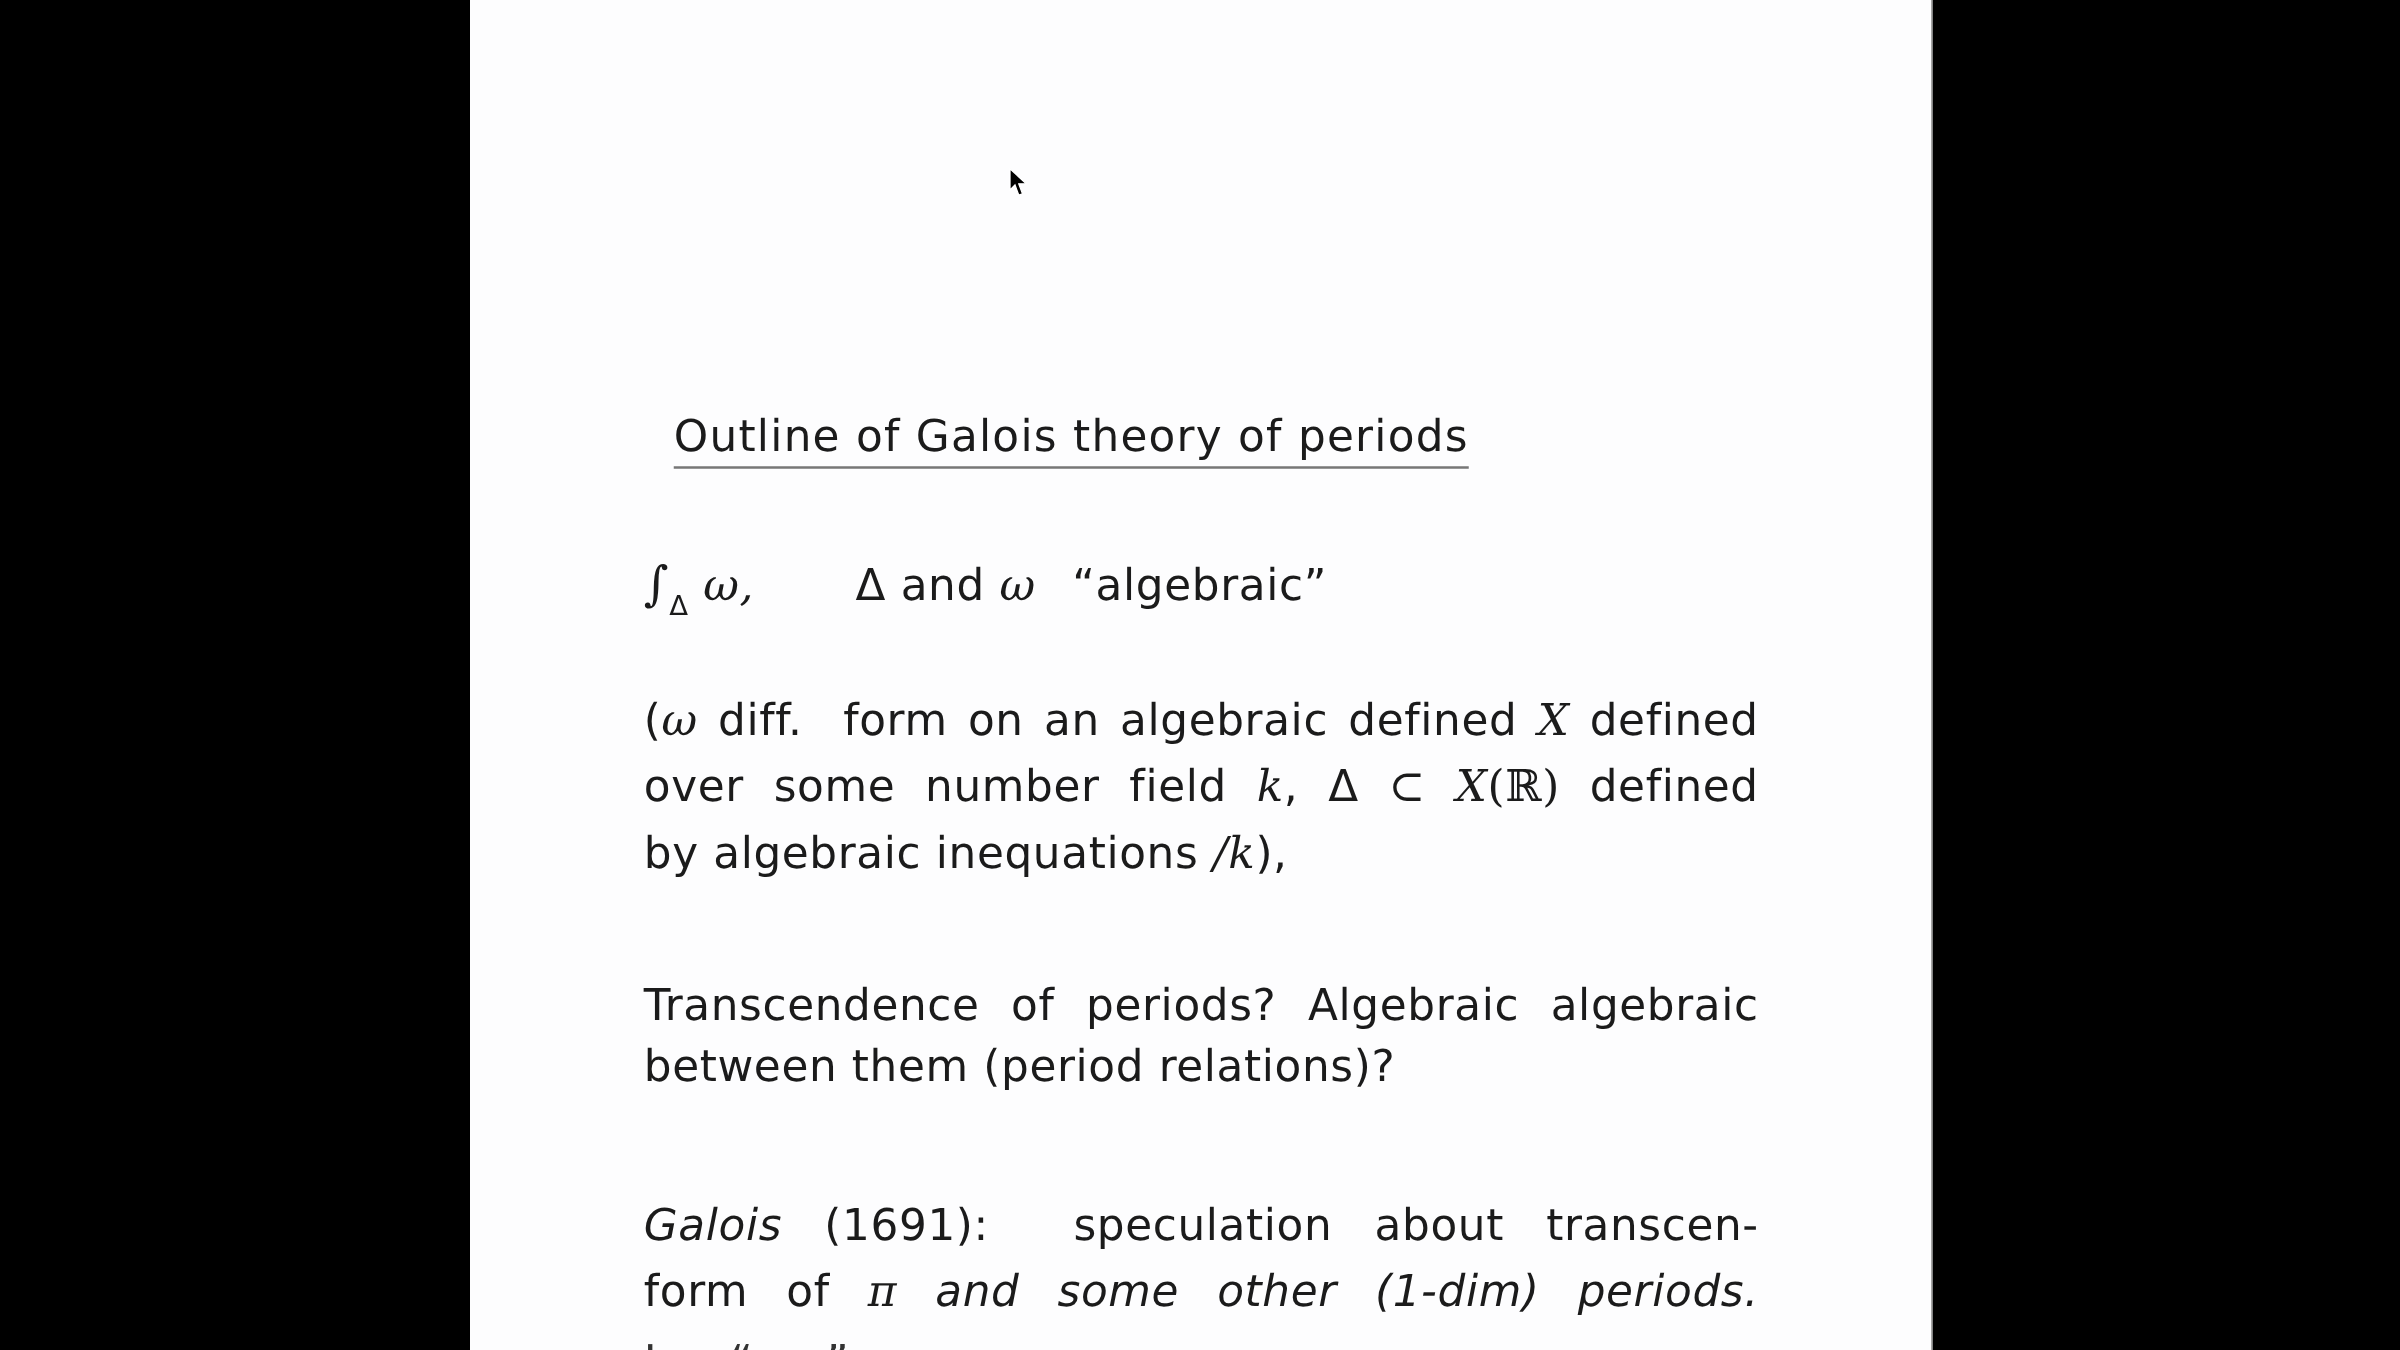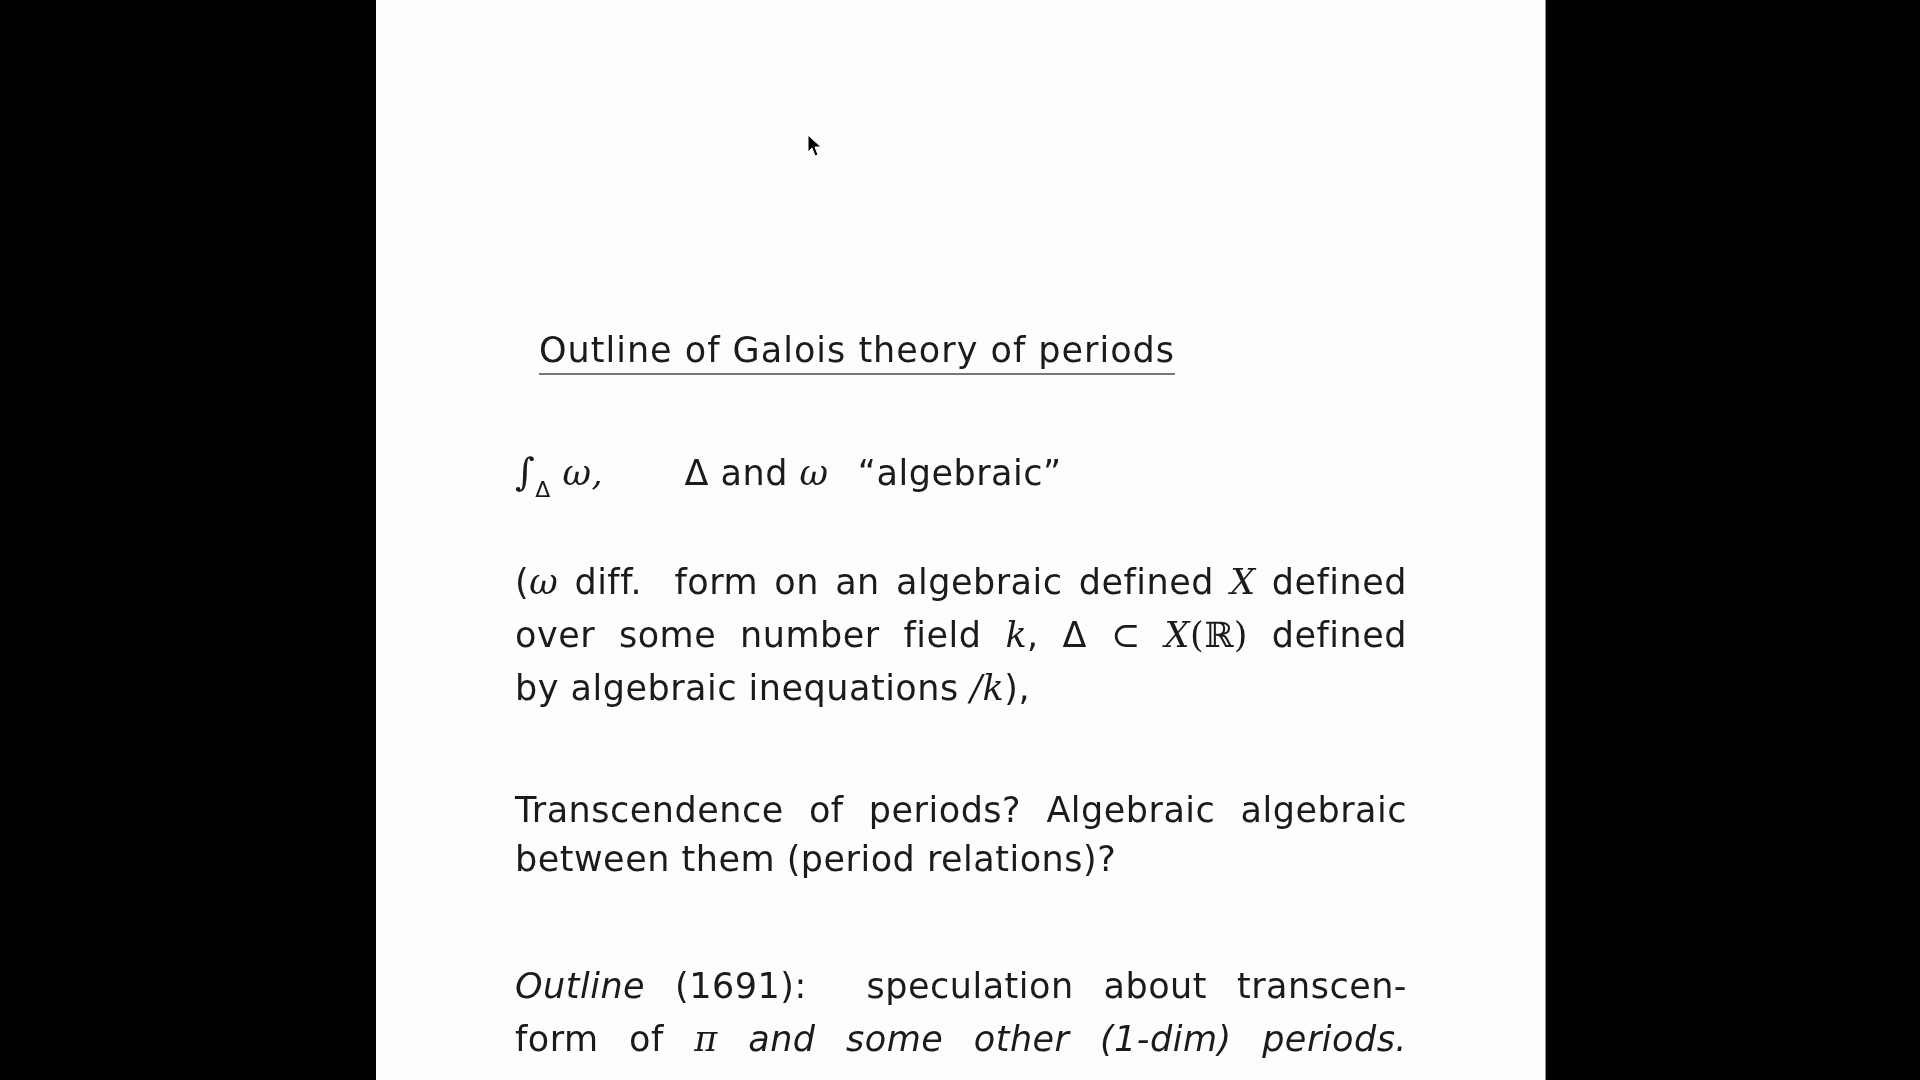--- a/index.html
+++ b/index.html
@@ -46,24 +46,23 @@
       letter-spacing: 1px;
       border-bottom: 2px solid #777;
       padding-bottom: 1px;
       margin-left: 24px;
     }
     .line {
       position: absolute;
       left: 0;
       width: 892px;
       white-space: nowrap;
-      line-height: 44px;
+      line-height: 56px;
       text-align: justify;
       text-align-last: justify;
-      margin-top: 11px;
     }
     .line.last { text-align-last: left; }
     .math {
       font-family: "DejaVu Serif", serif;
       font-style: italic;
     }
     .upright-math {
       font-family: "DejaVu Serif", serif;
     }
     .integral {
@@ -111,21 +110,21 @@
         <span style="white-space:pre;">over some number field </span><span class="math">k</span><span style="white-space:pre;">, </span><span>Δ</span><span class="upright-math" style="white-space:pre;"> ⊂ </span><span class="math">X</span><span class="upright-math">(ℝ)</span><span style="white-space:pre;"> defined</span>
       </div>
       <div class="line last" style="top:655px;">
         <span style="white-space:pre;">by algebraic inequations </span><span class="math">/k</span><span>),</span>
       </div>
 
       <div class="line" style="top:777px;">Transcendence of periods?  Algebraic algebraic</div>
       <div class="line last" style="top:826px;">between them (period relations)?</div>
 
       <div class="line" style="top:953px;">
-        <span class="ital">Outline</span><span style="white-space:pre;"> (1691):  speculation about transcen-</span>
+        <span class="ital">Galois</span><span style="white-space:pre;"> (1691):  speculation about transcen-</span>
       </div>
       <div class="line" style="top:1006px;">
         <span style="white-space:pre;">form of </span><span class="math">π</span><span style="white-space:pre;font-style:italic;"> and some other (1-dim) periods.</span>
       </div>
       <div class="line last" style="top:1062px; color:#333;">I  ...  “  ...  ”  ...</div>
 
     </div>
   </div>
 
   <svg class="cursor" viewBox="0 0 16 24">

